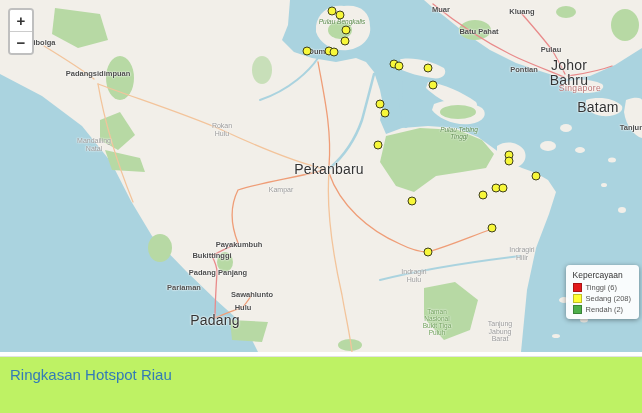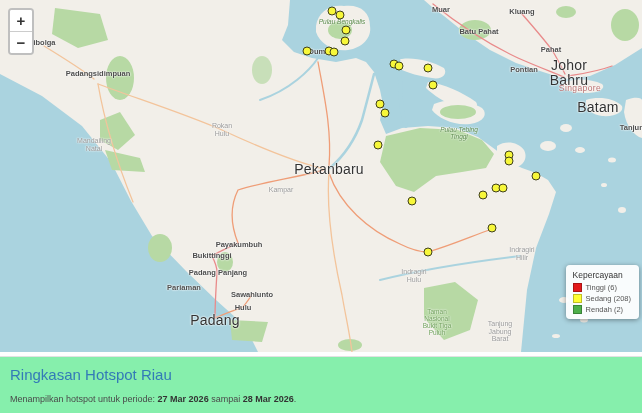--- a/index.html
+++ b/index.html
@@ -34,21 +34,21 @@
   .legend-row{display:flex;align-items:center;margin-top:2px;text-align:center;}
   .legend-chip{width:9px;height:9px;margin-right:4px;border:1px solid rgba(0,0,0,.25);box-sizing:border-box;}
   .legend-label{font-size:7.5px;color:#555;white-space:nowrap;}
   
   .attrib{position:absolute;right:0;bottom:0;background:rgba(255,255,255,.8);padding:1px 3px 1px 4px;
           font-size:8px;color:#333;z-index:20;white-space:nowrap;}
   .attrib .flag{display:inline-block;width:9px;height:6px;margin-right:2px;
                 background:linear-gradient(#4e7fc4 50%,#f7d24b 50%);vertical-align:middle;}
   .attrib a{color:#0078a8;text-decoration:none;}
   
-  .summary{position:absolute;left:0;right:0;top:356px;bottom:0;background:#86efac;border-top:1px solid #e2e2e2;}
+  .summary{position:absolute;left:0;right:0;top:356px;bottom:0;background:#bef264;border-top:1px solid #e2e2e2;}
   .summary-title{margin:9px 0 0 10px;font-size:15px;color:#337ab7;font-weight:400;}
   .summary-body{margin:11px 0 0 10px;font-size:9px;color:#4a4a4a;}
   .summary-body b{color:#333;}
 </style>
 </head>
 <body>
 
 <div class="screen">
 
   <div class="map">
@@ -152,21 +152,21 @@
         <div class="maplabel admin" style="left: 500px; top: 332px;">Tanjung
 Jabung
 Barat</div>
         <div class="maplabel island" style="left: 459px; top: 133px;">Pulau Tebing
 Tinggi</div>
         <div class="maplabel island" style="left: 342px; top: 22px;">Pulau Bengkalis</div>
         <div class="maplabel town" style="left: 320px; top: 52px;">Dumai</div>
         <div class="maplabel town" style="left: 441px; top: 10px;">Muar</div>
         <div class="maplabel town" style="left: 522px; top: 12px;">Kluang</div>
         <div class="maplabel town" style="left: 479px; top: 32px;">Batu Pahat</div>
-        <div class="maplabel town" style="left: 551px; top: 50px;">Pahat</div>
+        <div class="maplabel town" style="left: 551px; top: 50px;">Pulau</div>
         <div class="maplabel town" style="left: 524px; top: 70px;">Pontian</div>
         <div class="maplabel city" style="left: 569px; top: 73px;">Johor Bahru</div>
         <div class="maplabel country" style="left: 580px; top: 89px;">Singapore</div>
         <div class="maplabel city" style="left: 598px; top: 108px;">Batam</div>
         <div class="maplabel town" style="left: 634px; top: 128px;">Tanjung</div>
       </div>
 
     <div class="layer" id="markers-layer">
         <div class="hotspot" style="left: 332px; top: 11px; background: rgb(247, 247, 58); border: 1.6px solid rgb(64, 64, 28);"></div>
         <div class="hotspot" style="left: 340px; top: 15px; background: rgb(247, 247, 58); border: 1.6px solid rgb(64, 64, 28);"></div>
@@ -213,16 +213,15 @@
             <span class="legend-chip" style="background: rgb(77, 175, 74);"></span>
             <span class="legend-label">Rendah (2)</span>
           </div>
         </div>
     </div>
 
   </div>
 
   <div class="summary">
     <div class="summary-title">Ringkasan Hotspot Riau</div>
-    <div class="summary-body"><span>Menampilkan hotspot untuk periode: </span><b>27 Mar 2026</b><span> sampai </span><b>28 Mar 2026</b><span>.</span></div>
   </div>
 
 </div>
 
 </body></html>

